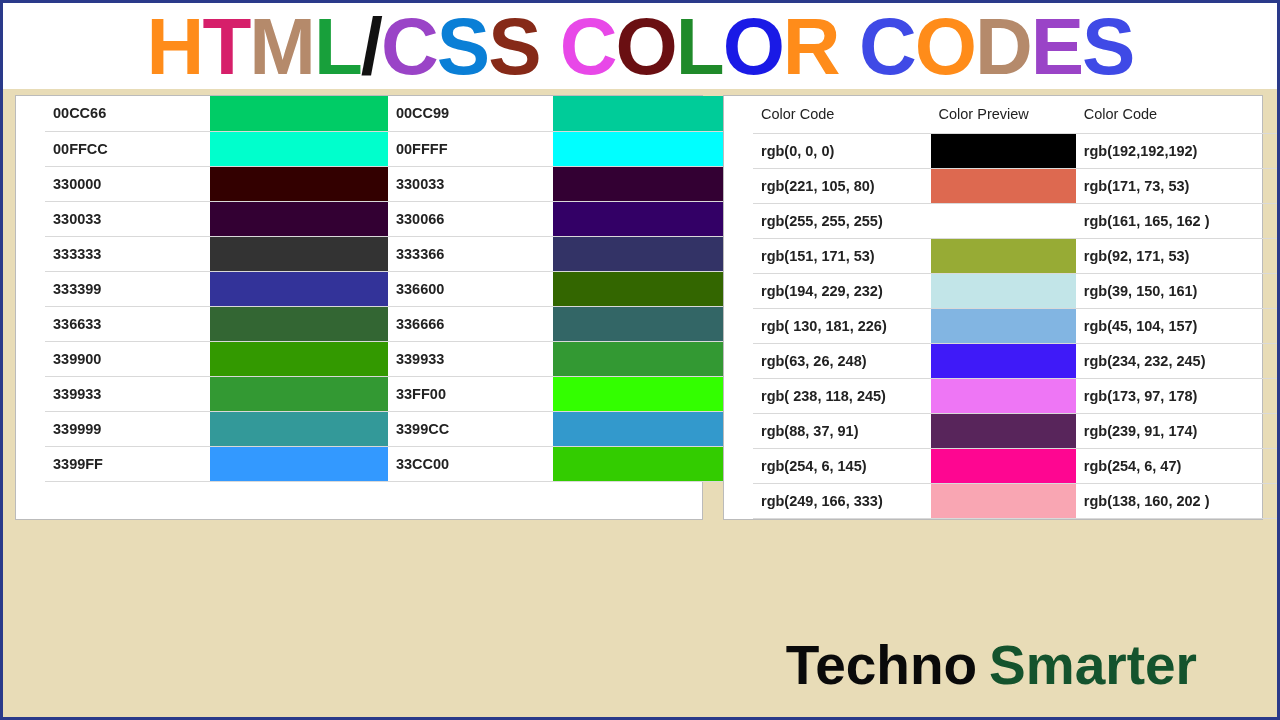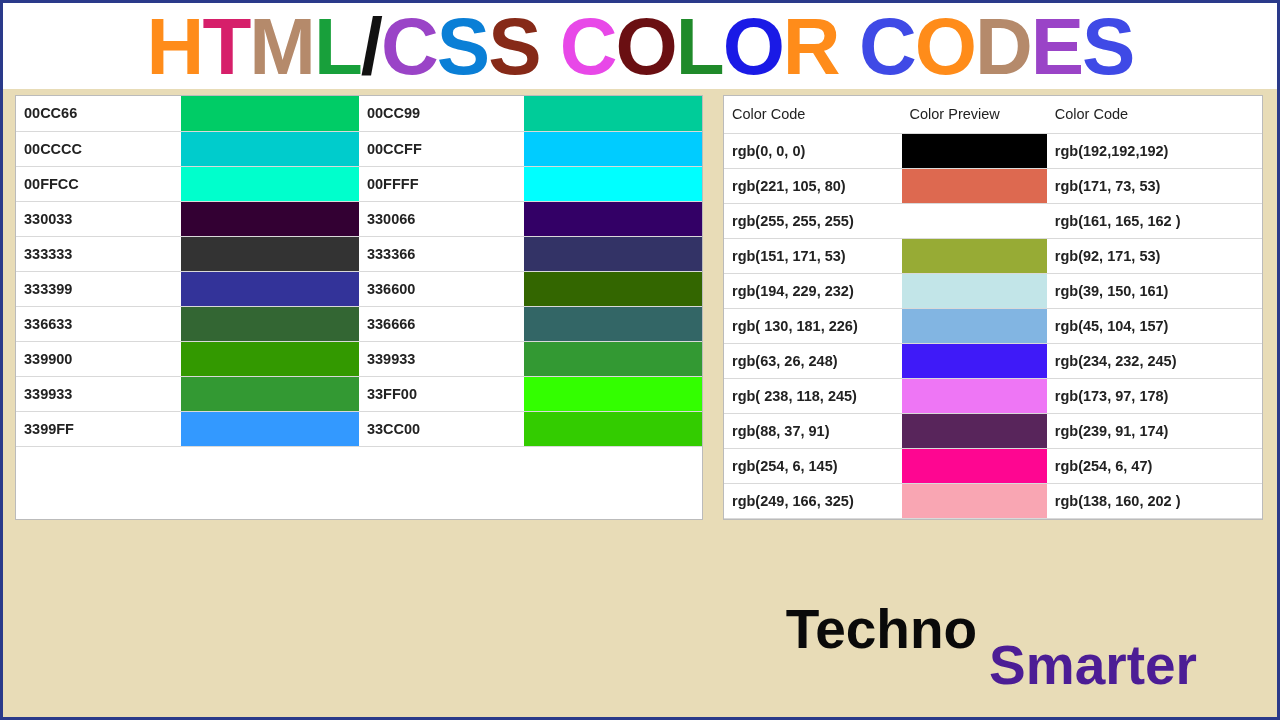--- a/index.html
+++ b/index.html
@@ -32,21 +32,21 @@
     display: flex;
     gap: 20px;
     padding: 6px 12px 0 12px;
   }
   .panel-left, .panel-right {
     background: #fff;
     border: 1px solid #bbb;
   }
   .panel-left  { width: 688px; }
   .panel-right { width: 540px; }
-  table { width: 100%; border-collapse: collapse; table-layout: fixed; }
+  table { width: 100%; border-collapse: collapse; table-layout: fixed; margin-left: 29px; }
   td, th {
     border-bottom: 1px solid #d9d9d9;
     height: 35px;
     font-size: 14.5px;
     font-weight: 700;
     color: #222;
     padding: 0 8px;
     text-align: left;
     vertical-align: middle;
   }
@@ -91,44 +91,44 @@
             <td>00CC66</td>
             <td class="swatch">
               <div style="background: rgb(0, 204, 102);"></div>
             </td>
             <td>00CC99</td>
             <td class="swatch">
               <div style="background: rgb(0, 204, 153);"></div>
             </td>
           </tr>
           <tr>
-            <td>00CCCC</td>
-            <td class="swatch">
-              <div style="background: rgb(0, 204, 204);"></div>
-            </td>
-            <td>00CCFF</td>
-            <td class="swatch">
-              <div style="background: rgb(0, 204, 255);"></div>
-            </td>
-          </tr>
-          <tr>
             <td>00FFCC</td>
             <td class="swatch">
               <div style="background: rgb(0, 255, 204);"></div>
             </td>
             <td>00FFFF</td>
             <td class="swatch">
               <div style="background: rgb(0, 255, 255);"></div>
             </td>
           </tr>
           <tr>
+            <td>330000</td>
+            <td class="swatch">
+              <div style="background: rgb(51, 0, 0);"></div>
+            </td>
             <td>330033</td>
             <td class="swatch">
               <div style="background: rgb(51, 0, 51);"></div>
             </td>
+          </tr>
+          <tr>
+            <td>330033</td>
+            <td class="swatch">
+              <div style="background: rgb(51, 0, 51);"></div>
+            </td>
             <td>330066</td>
             <td class="swatch">
               <div style="background: rgb(51, 0, 102);"></div>
             </td>
           </tr>
           <tr>
             <td>333333</td>
             <td class="swatch">
               <div style="background: rgb(51, 51, 51);"></div>
             </td>
@@ -168,20 +168,30 @@
             </td>
           </tr>
           <tr>
             <td>339933</td>
             <td class="swatch">
               <div style="background: rgb(51, 153, 51);"></div>
             </td>
             <td>33FF00</td>
             <td class="swatch">
               <div style="background: rgb(51, 255, 0);"></div>
+            </td>
+          </tr>
+          <tr>
+            <td>339999</td>
+            <td class="swatch">
+              <div style="background: rgb(51, 153, 153);"></div>
+            </td>
+            <td>3399CC</td>
+            <td class="swatch">
+              <div style="background: rgb(51, 153, 204);"></div>
             </td>
           </tr>
           <tr>
             <td>3399FF</td>
             <td class="swatch">
               <div style="background: rgb(51, 153, 255);"></div>
             </td>
             <td>33CC00</td>
             <td class="swatch">
               <div style="background: rgb(51, 204, 0);"></div>
@@ -270,27 +280,27 @@
             <td>rgb(239, 91, 174)</td>
           </tr>
           <tr>
             <td>rgb(254, 6, 145)</td>
             <td class="swatch">
               <div style="background: rgb(254, 6, 145);"></div>
             </td>
             <td>rgb(254, 6, 47)</td>
           </tr>
           <tr>
-            <td>rgb(249, 166, 325)</td>
+            <td>rgb(249, 166, 333)</td>
             <td class="swatch">
               <div style="background: rgb(249, 166, 179);"></div>
             </td>
             <td>rgb(138, 160, 202 )</td>
           </tr>
         </tbody>
     </table>
   </div>
 </div>
 
 <div class="footer">
   <span style="color: rgb(10, 10, 10);">Techno</span>
-  <span style="color: #4c1d95; margin-top: 36px;">Smarter</span>
+  <span style="color: #14532d;">Smarter</span>
 </div>
 
 </body></html>

